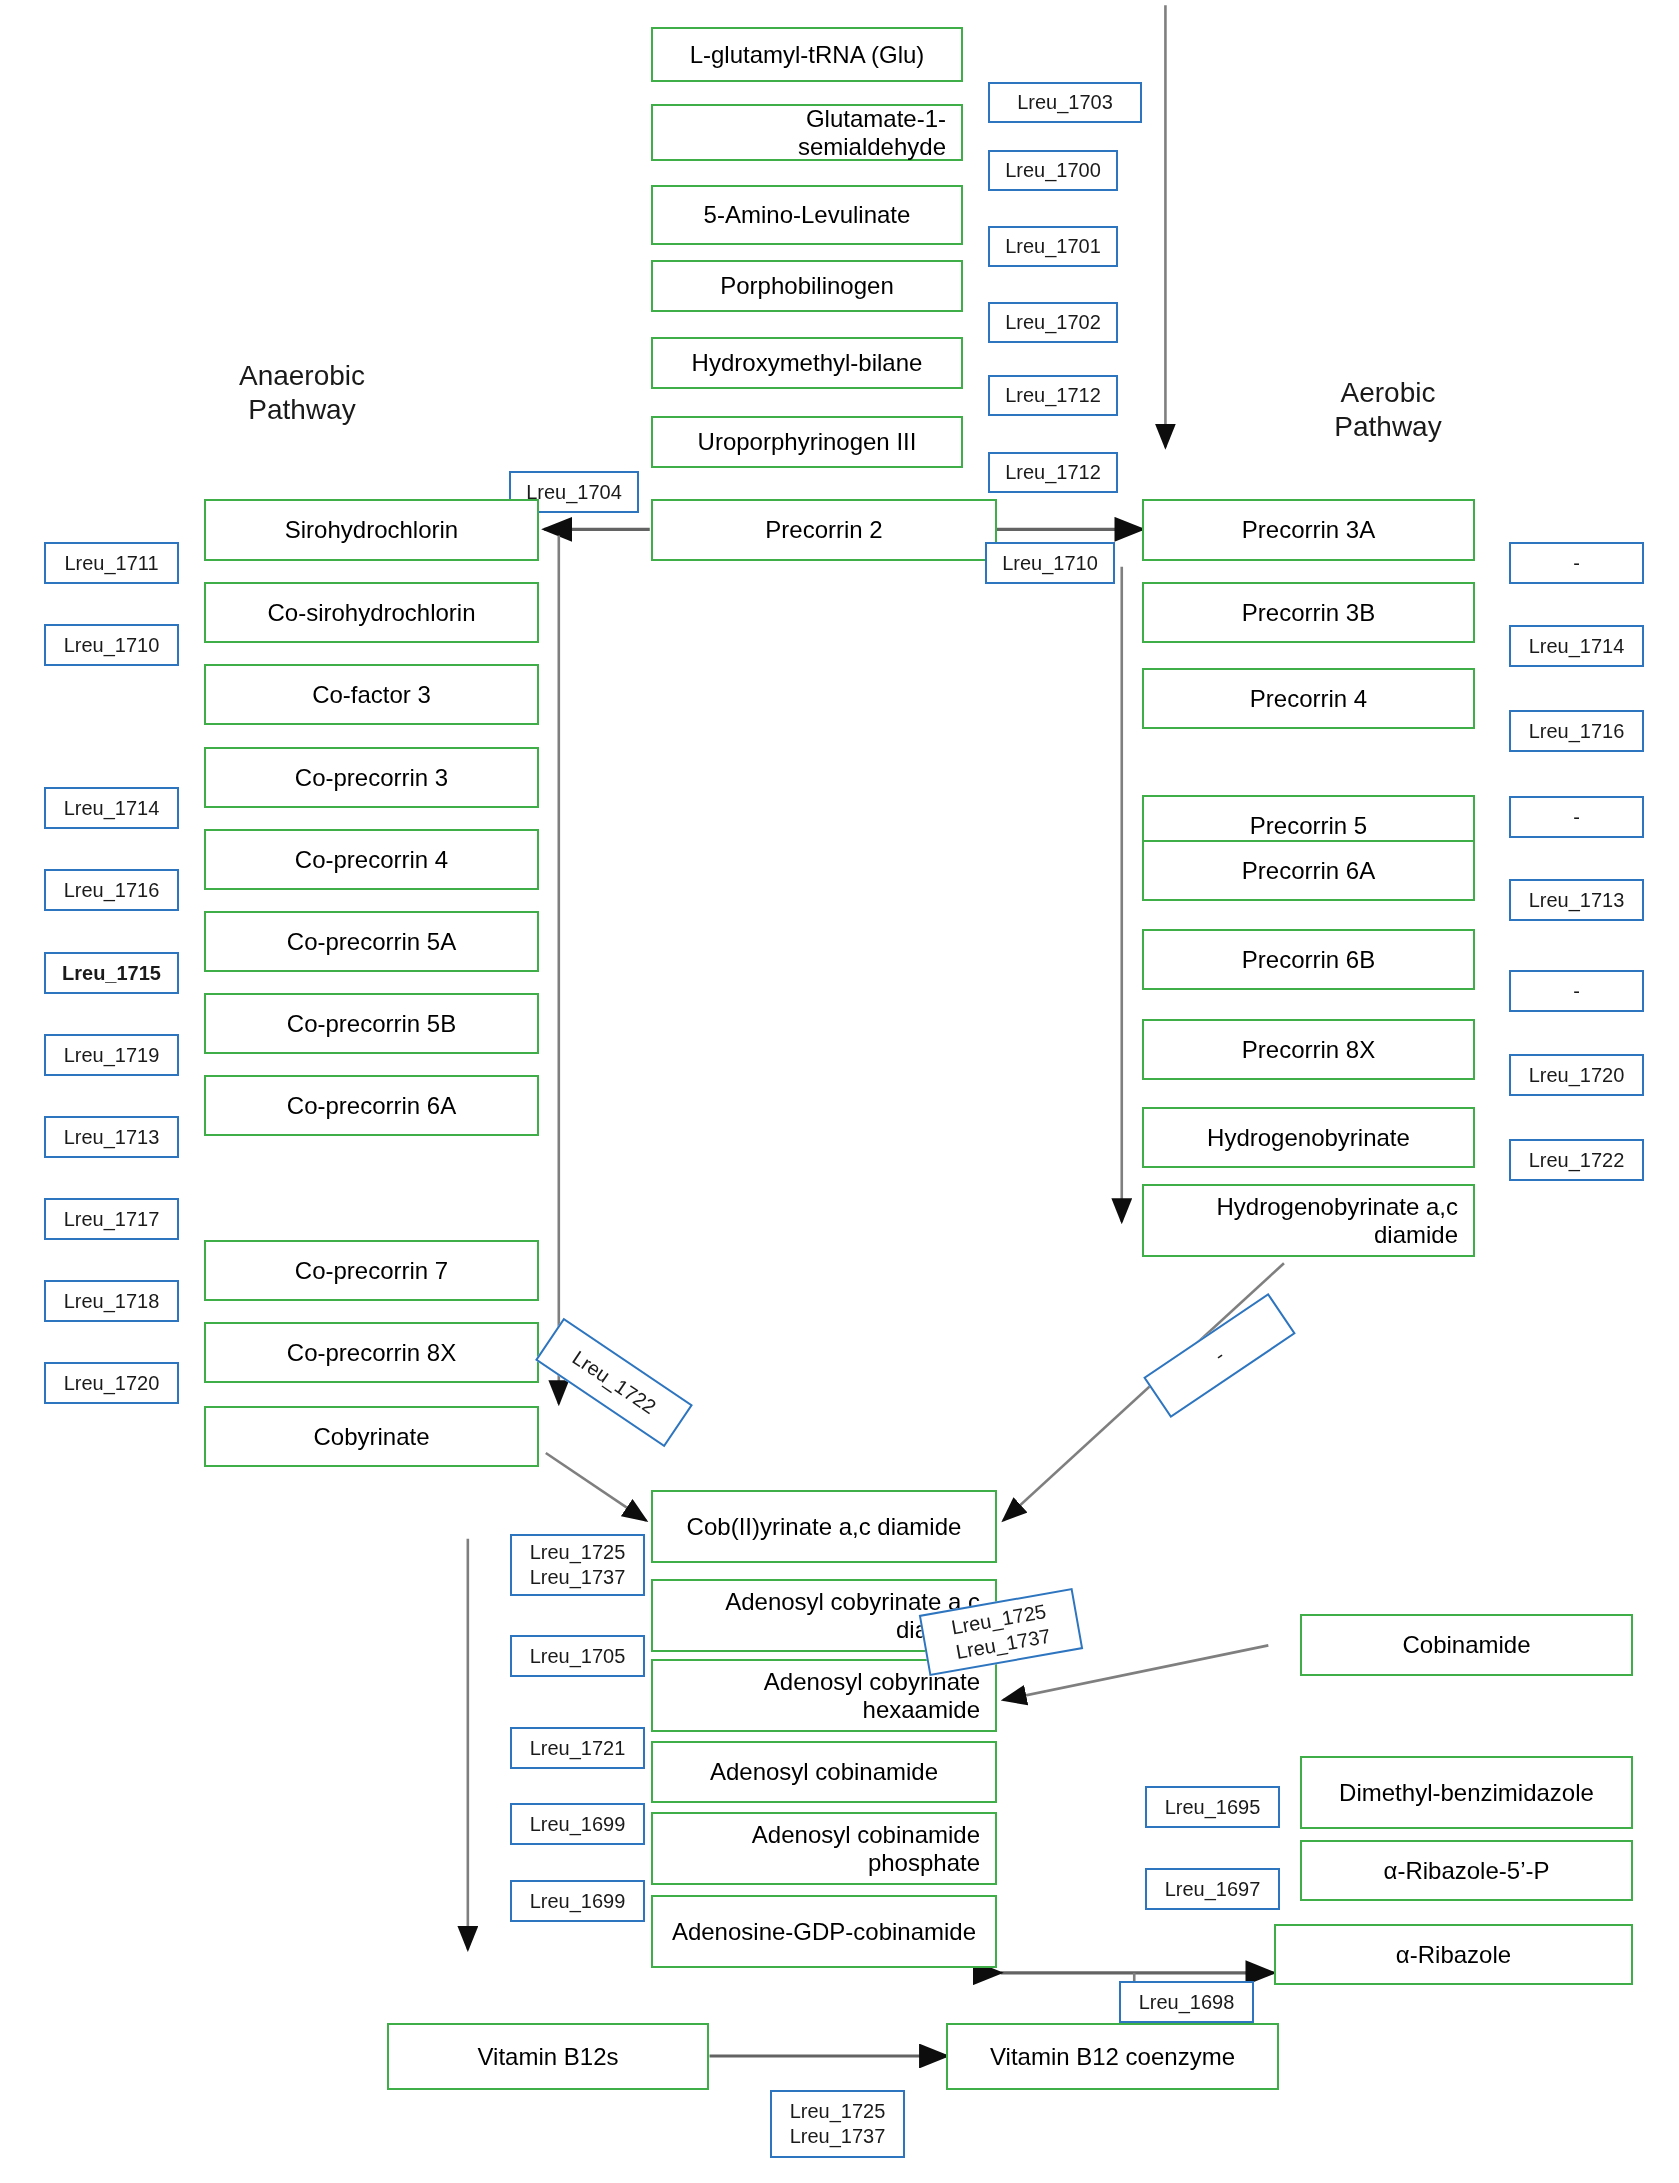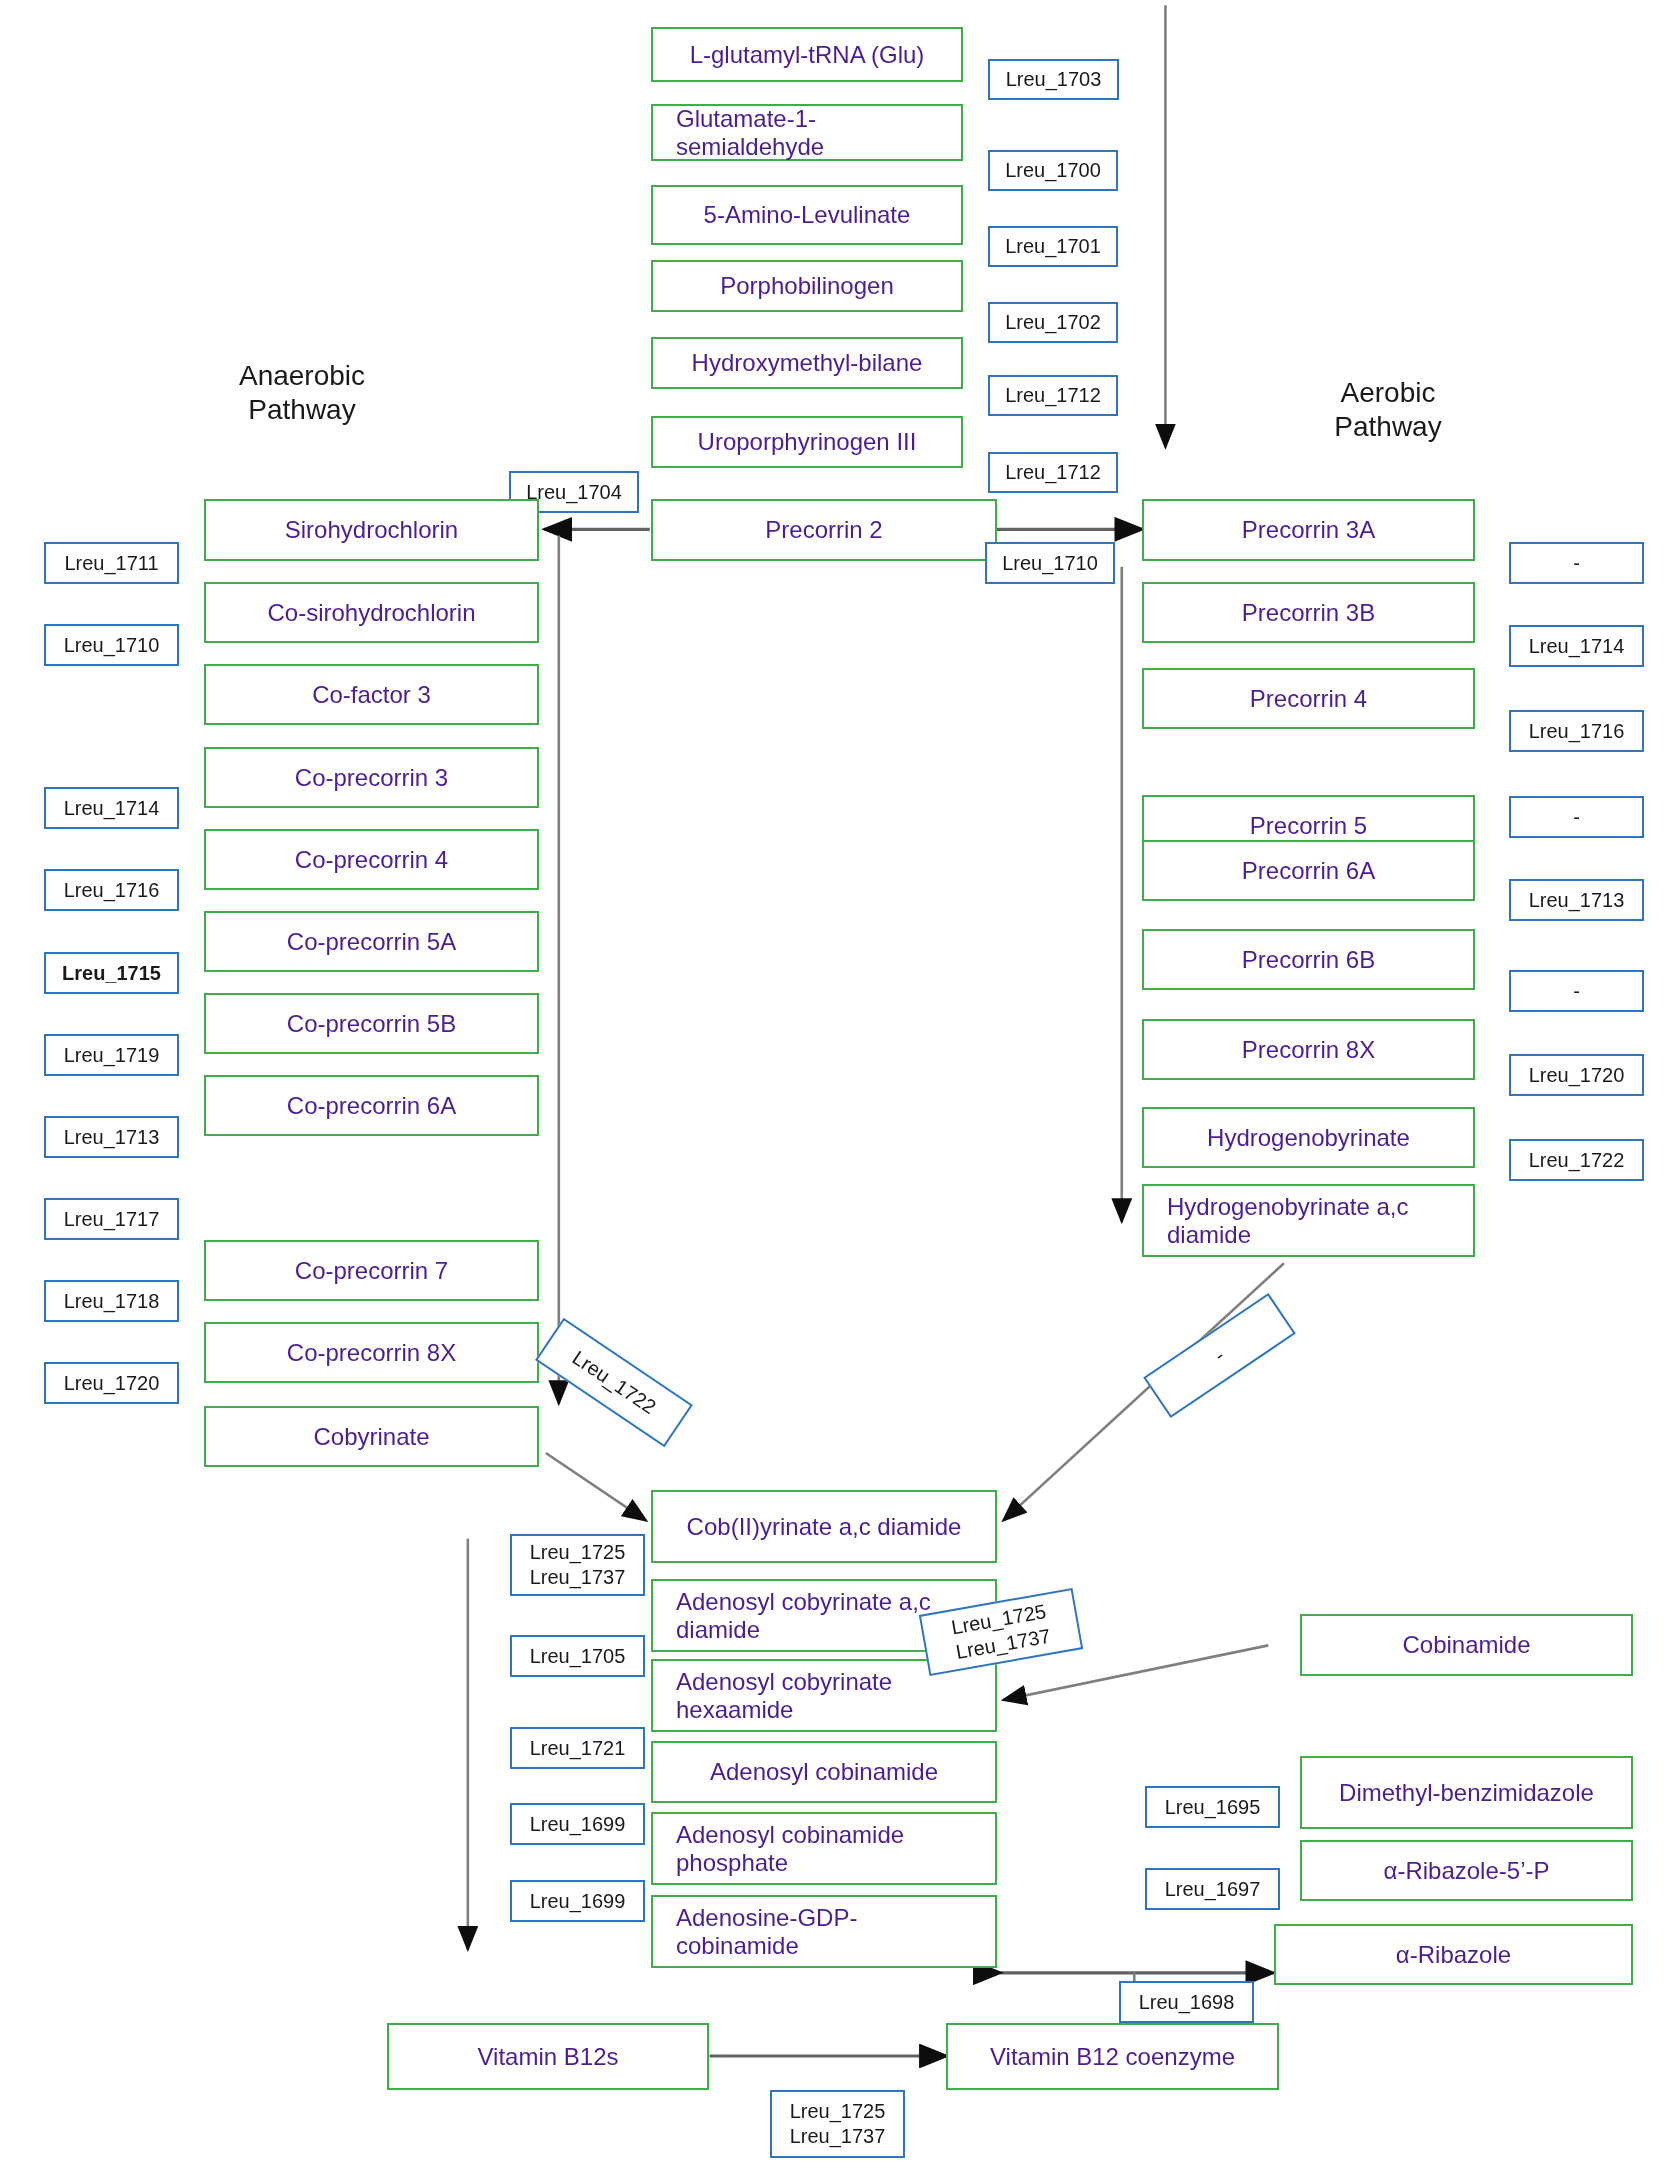--- a/index.html
+++ b/index.html
@@ -5,25 +5,25 @@
   html,body{margin:0;padding:0;background:#fff;}
   body{font-family:"Liberation Sans",sans-serif;}
   #canvas{position:relative;width:1679px;height:2183px;background:#fff;overflow:hidden;}
 
   .metab{
     position:absolute;
     border:2.6px solid #3fae49;
     background:#fff;
     box-sizing:border-box;
     display:flex;align-items:center;justify-content:center;
-    text-align:left;
-    color:#4c1d95;
+    text-align:right;
+    color:#000000;
     font-size:24px;
     line-height:1.15;
-    padding:1px 23px;
+    padding:1px 15px;
   }
   .gene{
     position:absolute;
     border:2.6px solid #2e75c0;
     background:#fff;
     box-sizing:border-box;
     display:flex;align-items:center;justify-content:center;
     flex-direction:column;
     text-align:center;
     color:#1a1a1a;
@@ -90,21 +90,21 @@
   <div class="hdr" style="left:1258px;top:359px;width:260px;margin-top:17px;">Aerobic
 Pathway</div>
 
   <div class="metab" style="left:651px;top:27px;width:312px;height:55px;">L-glutamyl-tRNA (Glu)</div>
   <div class="metab" style="left:651px;top:104px;width:312px;height:57px;">Glutamate-1-semialdehyde</div>
   <div class="metab" style="left:651px;top:185px;width:312px;height:60px;">5-Amino-Levulinate</div>
   <div class="metab" style="left:651px;top:260px;width:312px;height:52px;">Porphobilinogen</div>
   <div class="metab" style="left:651px;top:337px;width:312px;height:52px;">Hydroxymethyl-bilane</div>
   <div class="metab" style="left:651px;top:416px;width:312px;height:52px;">Uroporphyrinogen III</div>
 
-  <div class="gene" style="left:988px;top:59px;width:131px;height:41px;">Lreu_1703</div>
+  <div class="gene" style="left:988px;top:82px;width:154px;height:41px;">Lreu_1703</div>
   <div class="gene" style="left:988px;top:150px;width:130px;height:41px;">Lreu_1700</div>
   <div class="gene" style="left:988px;top:226px;width:130px;height:41px;">Lreu_1701</div>
   <div class="gene" style="left:988px;top:302px;width:130px;height:41px;">Lreu_1702</div>
   <div class="gene" style="left:988px;top:375px;width:130px;height:41px;">Lreu_1712</div>
   <div class="gene" style="left:988px;top:452px;width:130px;height:41px;">Lreu_1712</div>
 
   <div class="metab" style="left:651px;top:499px;width:346px;height:62px;">Precorrin 2</div>
   <div class="gene" style="left:509px;top:471px;width:130px;height:42px;">Lreu_1704</div>
   <div class="gene" style="left:985px;top:542px;width:130px;height:42px;">Lreu_1710</div>
 

